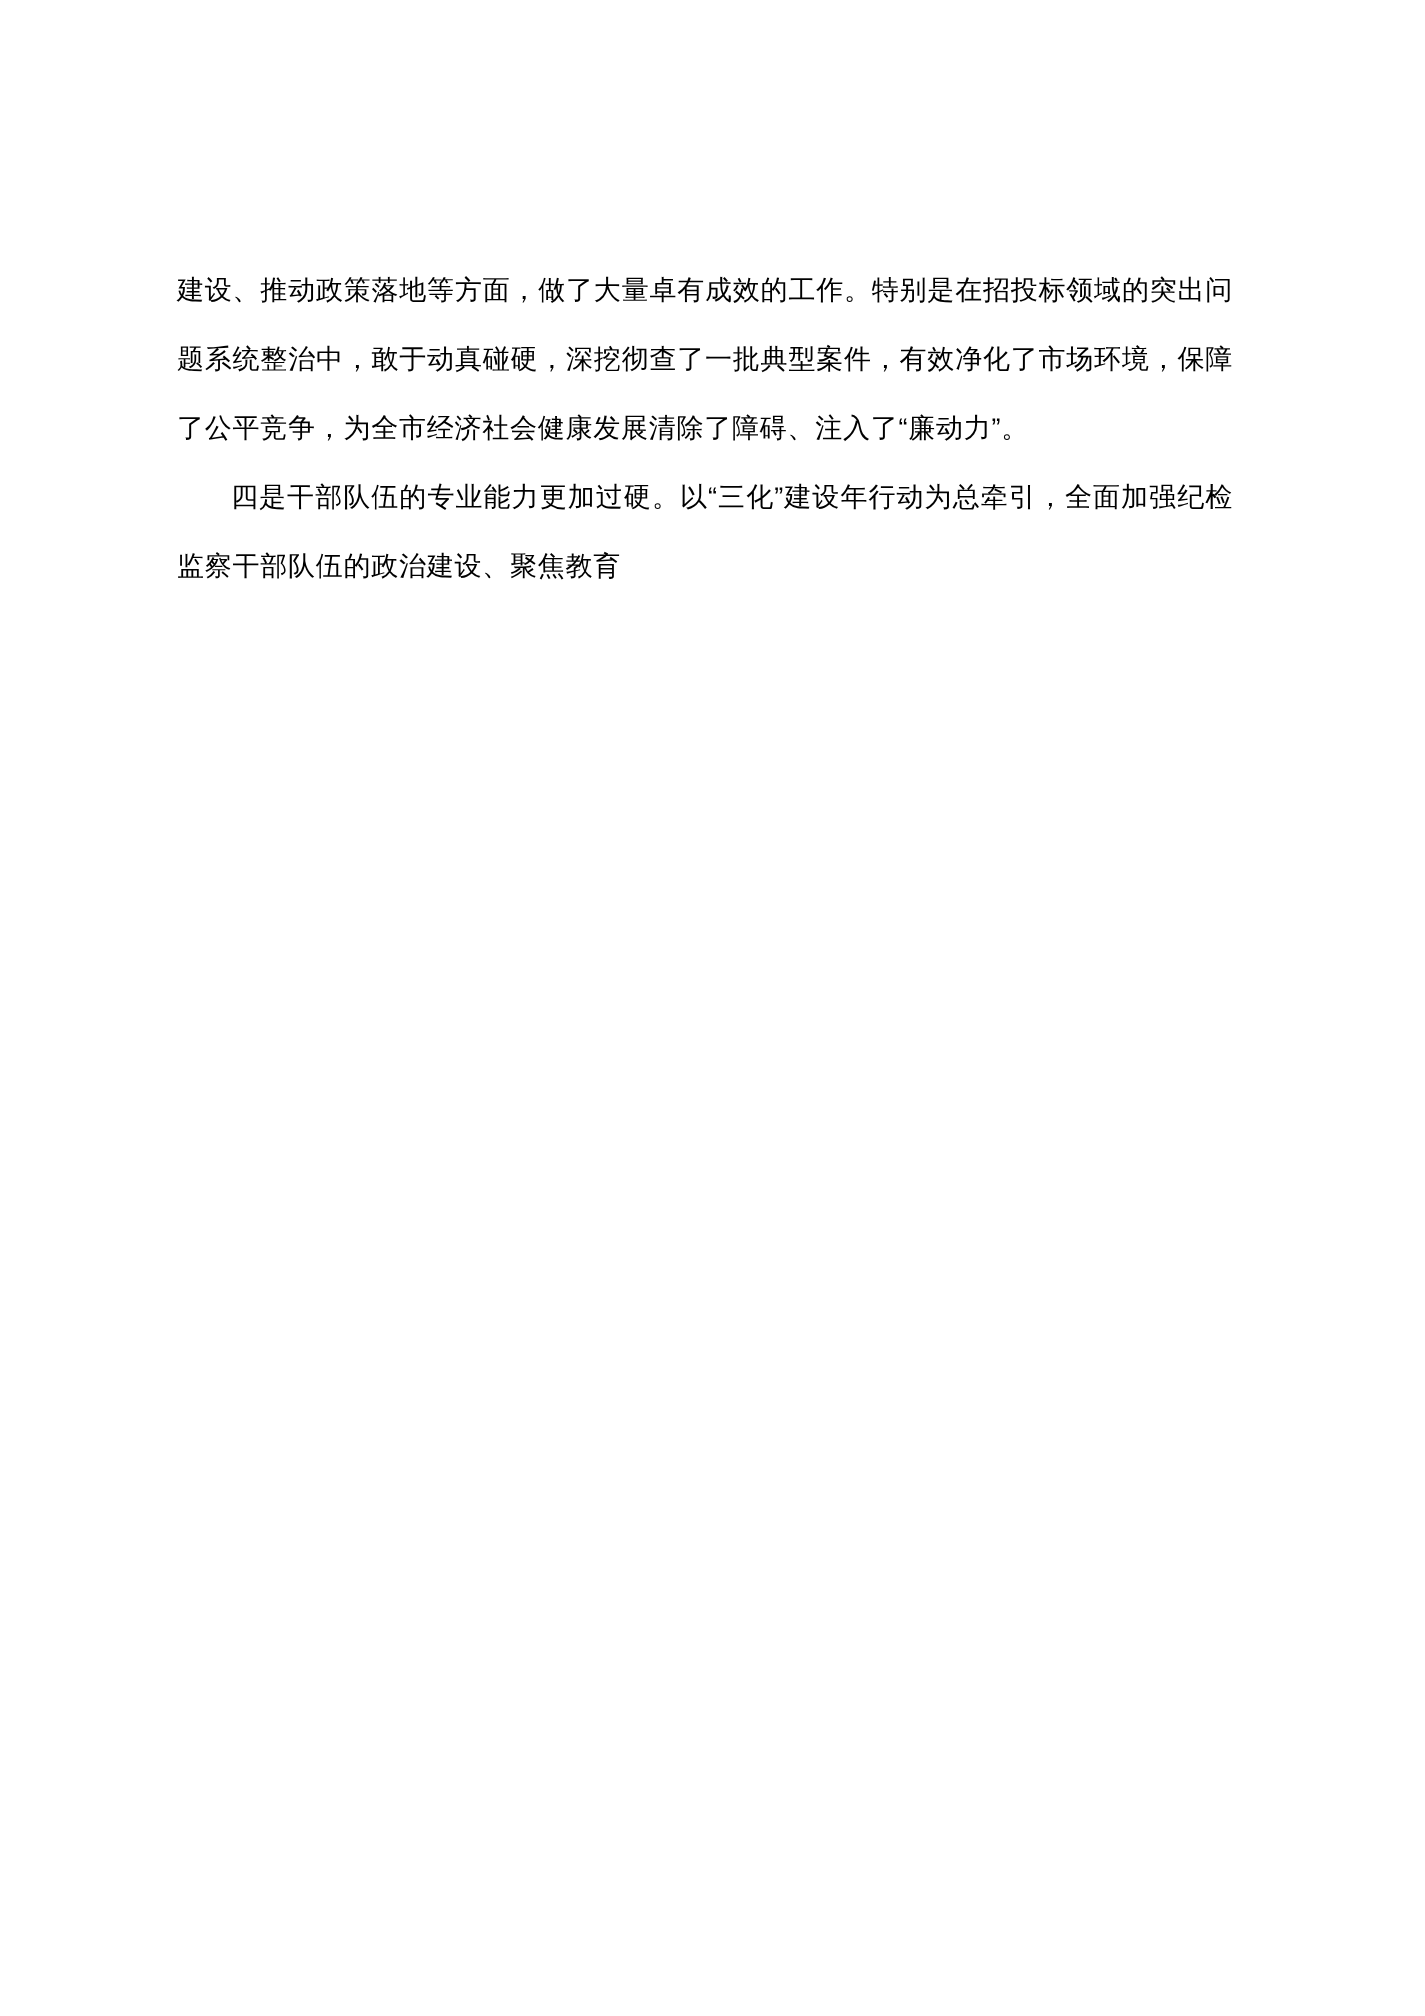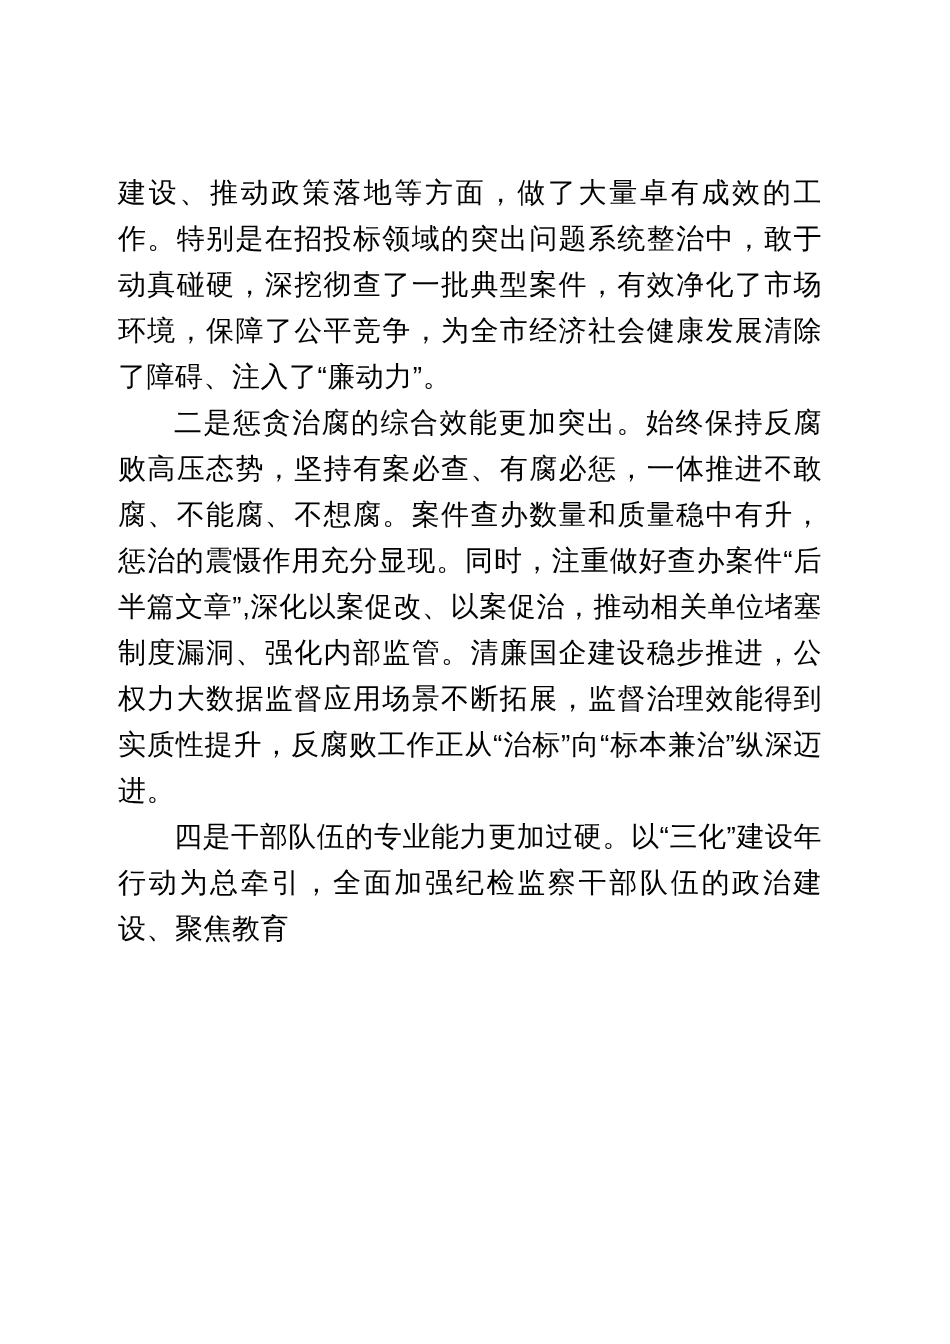--- a/index.html
+++ b/index.html
@@ -11,21 +11,21 @@
     position: relative;
     width: 950px;
     height: 1344px;
     box-sizing: border-box;
     background: #ffffff;
     padding: 170px 128px 0 118px;
     overflow: hidden;
   }
   .doc-body {
     font-family: "Liberation Sans", sans-serif;
-    font-size: 28px;
+    font-size: 18px;
     line-height: 46px;
     color: #000000;
     text-align: justify;
     text-justify: inter-ideograph;
     letter-spacing: 0.5px;
   }
   .para {
     margin: 0;
     padding: 0;
     text-indent: 2em;
@@ -33,16 +33,15 @@
   .para.continuation {
     text-indent: 0;
   }
 </style>
 </head>
 <body>
 
 <div class="doc-page">
   <div class="doc-body">
     <p class="para continuation">建设、推动政策落地等方面，做了大量卓有成效的工作。特别是在招投标领域的突出问题系统整治中，敢于动真碰硬，深挖彻查了一批典型案件，有效净化了市场环境，保障了公平竞争，为全市经济社会健康发展清除了障碍、注入了“廉动力”。</p>
-    <p class="para">二是惩贪治腐的综合效能更加突出。始终保持反腐败高压态势，坚持有案必查、有腐必惩，一体推进不敢腐、不能腐、不想腐。案件查办数量和质量稳中有升，惩治的震慑作用充分显现。同时，注重做好查办案件“后半篇文章”,深化以案促改、以案促治，推动相关单位堵塞制度漏洞、强化内部监管。清廉国企建设稳步推进，公权力大数据监督应用场景不断拓展，监督治理效能得到实质性提升，反腐败工作正从“治标”向“标本兼治”纵深迈进。</p>
     <p class="para">四是干部队伍的专业能力更加过硬。以“三化”建设年行动为总牵引，全面加强纪检监察干部队伍的政治建设、聚焦教育</p>
   </div>
 </div>
 
 </body></html>

